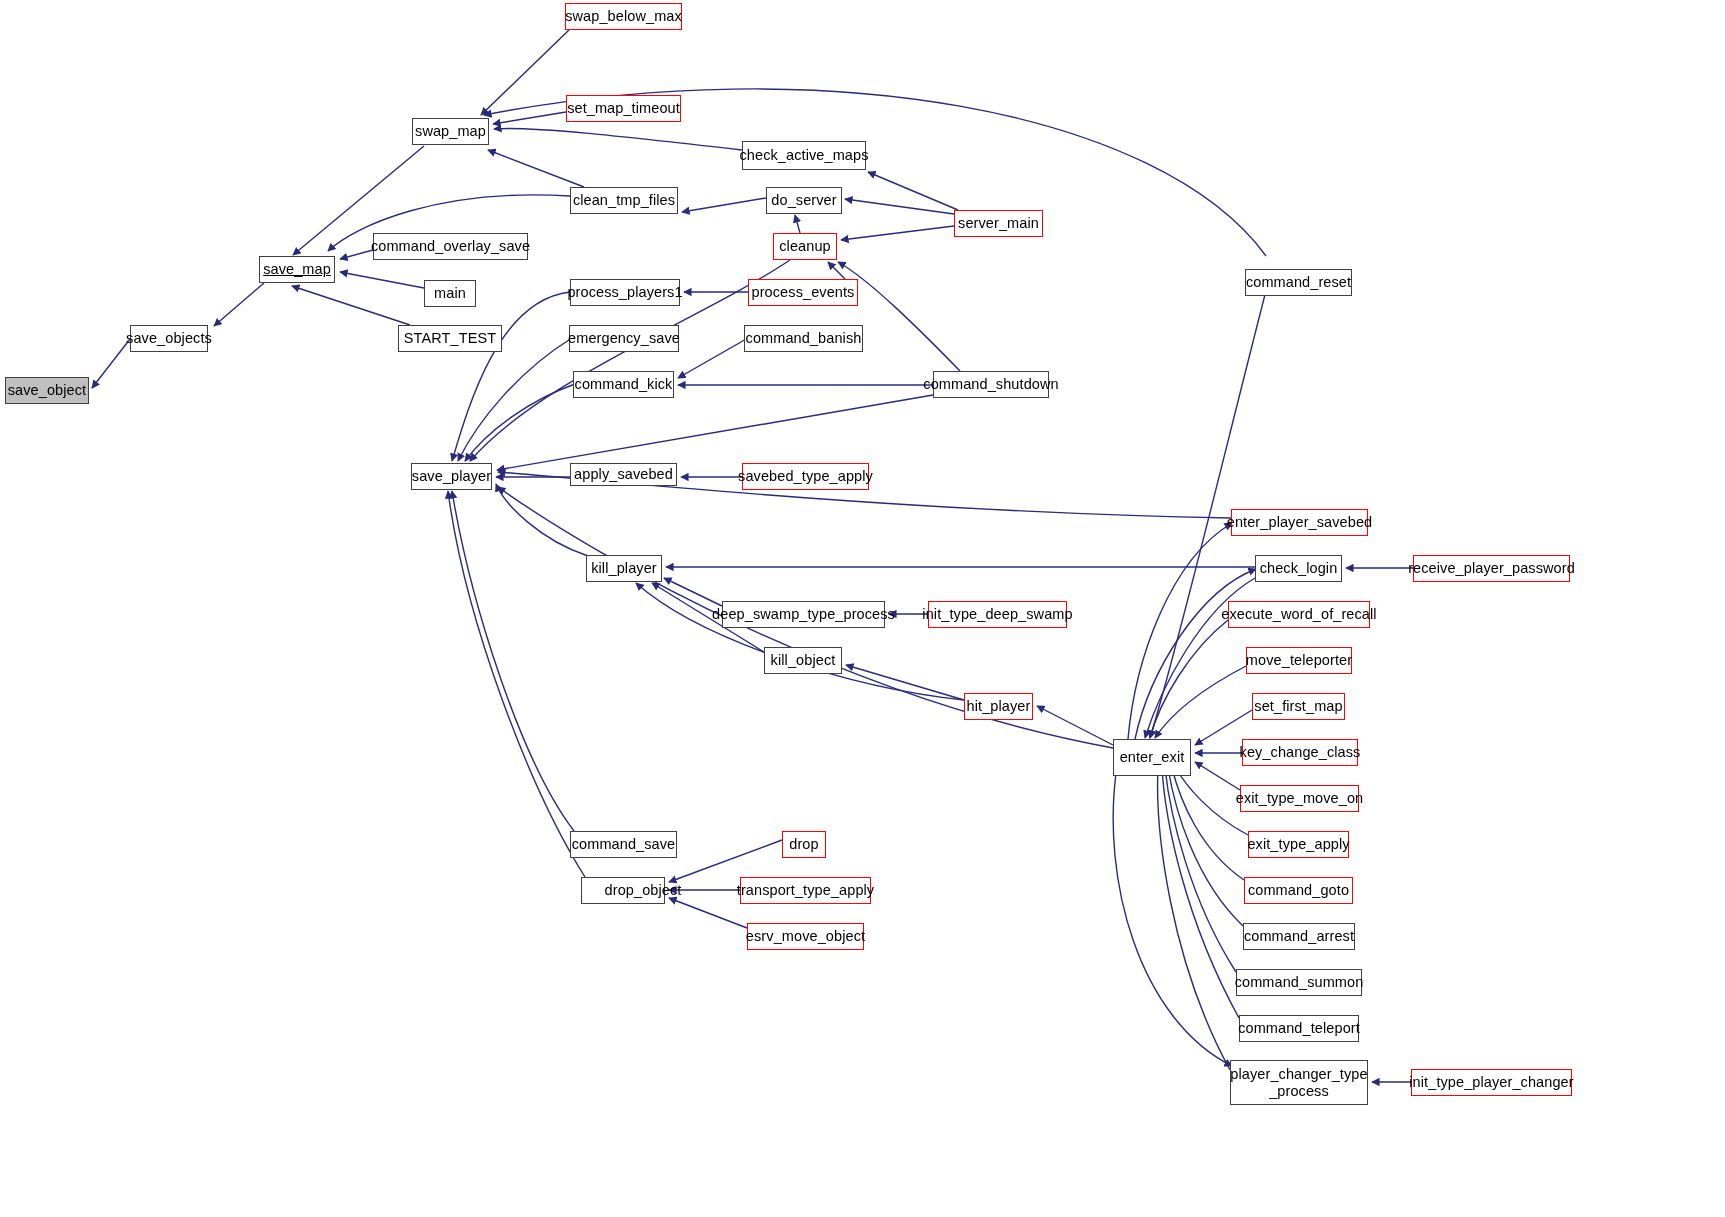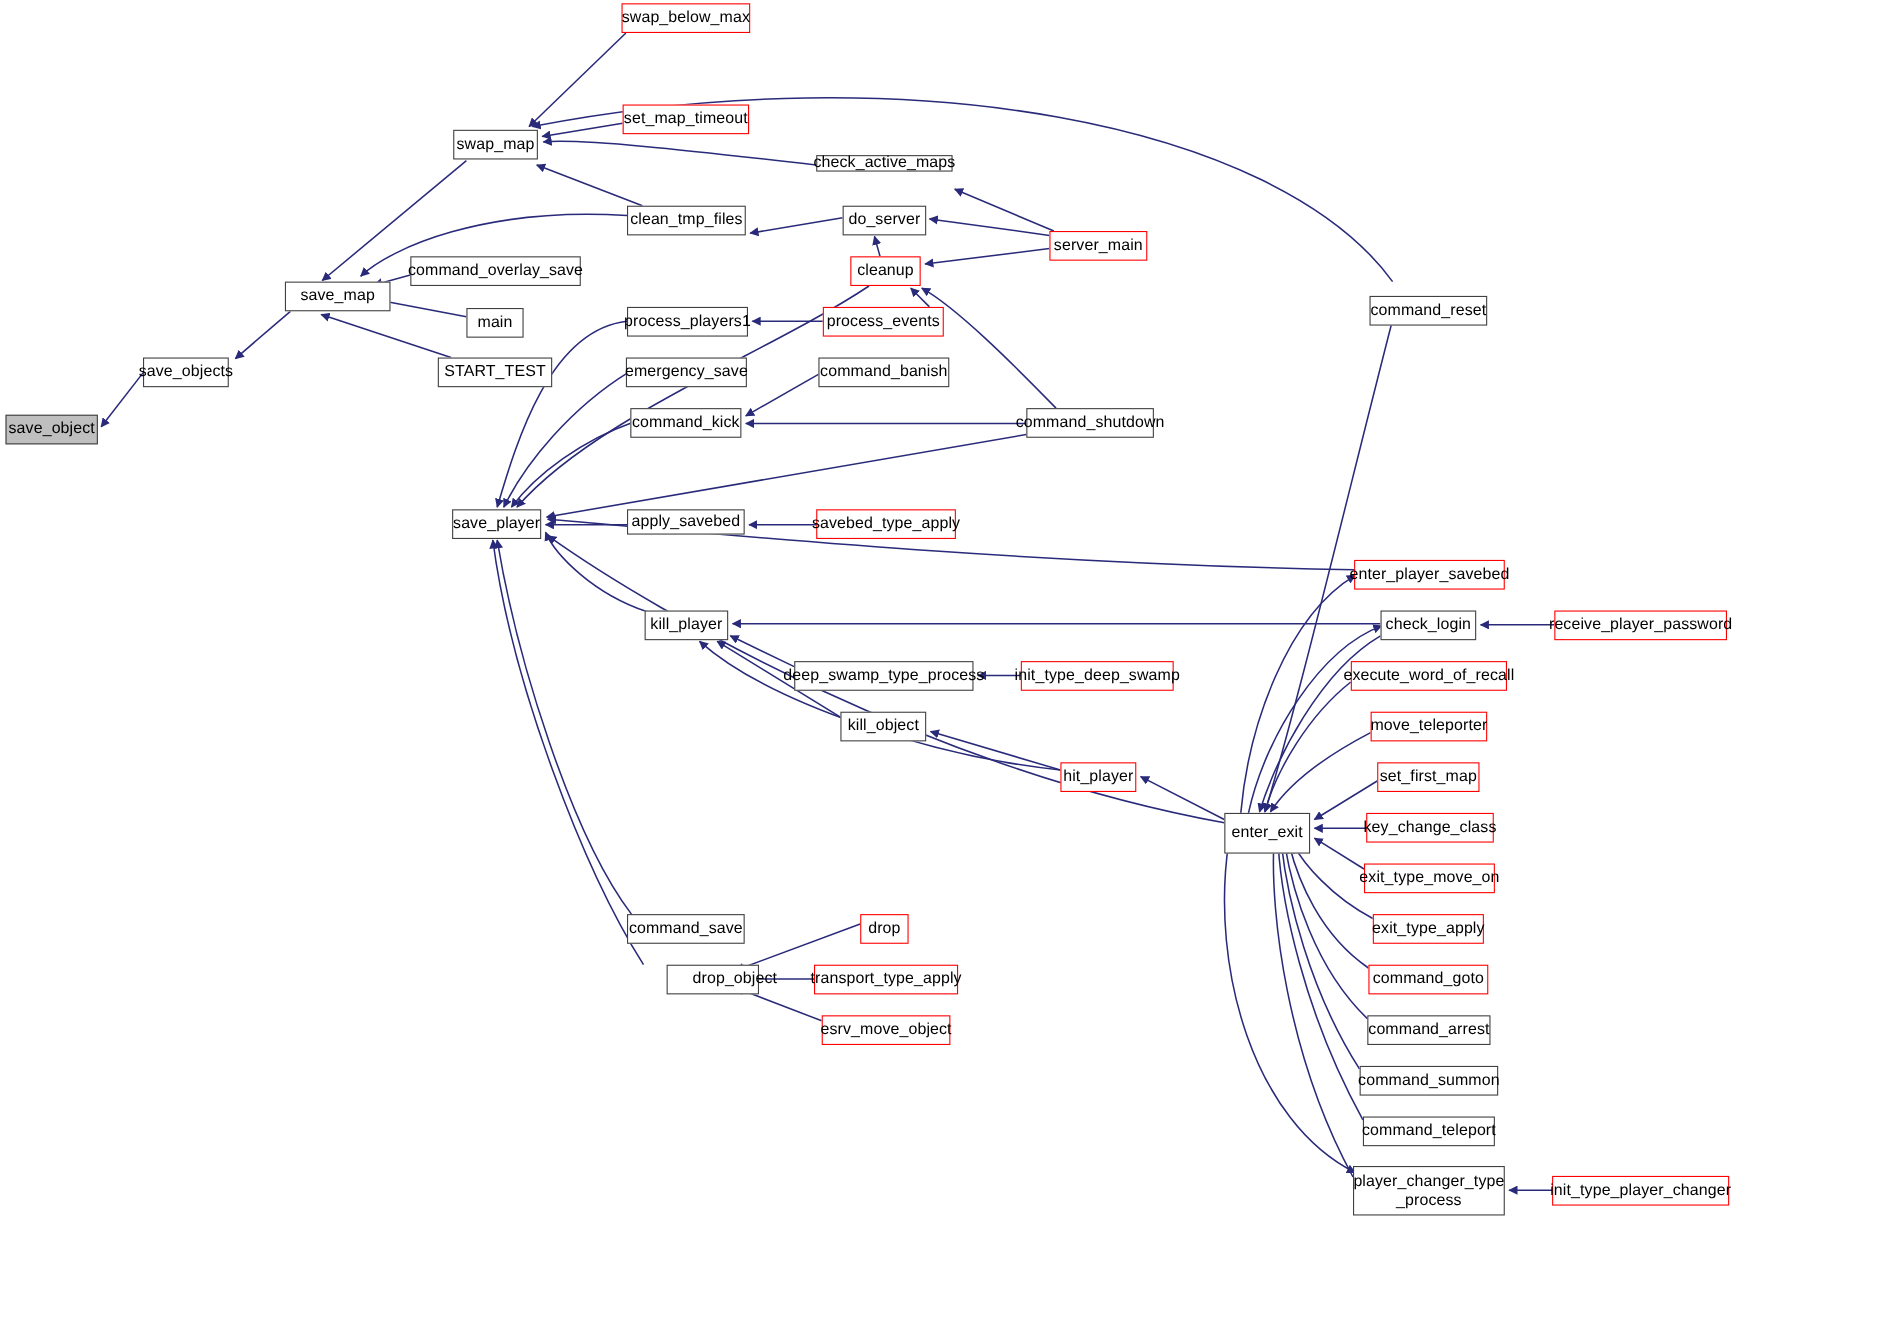--- a/index.html
+++ b/index.html
@@ -121,25 +121,25 @@
         <path d="M585,877 C530,790 465,620 448,491" marker-end="url(#arrow)"></path>
         <path d="M782,840 L669,882" marker-end="url(#arrow)"></path>
         <path d="M740,890 L669,890" marker-end="url(#arrow)"></path>
         <path d="M747,928 L669,898" marker-end="url(#arrow)"></path>
         <path d="M1268,283 C1230,430 1180,640 1150,738" marker-end="url(#arrow)"></path>
       </g>
   </svg>
   <div id="node-layer">
       <div class="node current" style="left: 5px; top: 377px; width: 84px; height: 27px;"><span class="node-label">save_object</span></div>
       <div class="node" style="left: 130px; top: 325px; width: 78px; height: 27px; text-align: center;"><span class="node-label">save_objects</span></div>
-      <div class="node" style="left: 259px; top: 256px; width: 96px; height: 27px;"><span class="node-label">save_map</span></div>
+      <div class="node" style="left: 259px; top: 256px; width: 76px; height: 27px; text-decoration: underline;"><span class="node-label">save_map</span></div>
       <div class="node" style="left: 412px; top: 118px; width: 77px; height: 27px;"><span class="node-label">swap_map</span></div>
       <div class="node red" style="left: 565px; top: 3px; width: 117px; height: 27px;"><span class="node-label">swap_below_max</span></div>
       <div class="node red" style="left: 566px; top: 95px; width: 115px; height: 27px;"><span class="node-label">set_map_timeout</span></div>
-      <div class="node" style="left: 742px; top: 141px; width: 124px; height: 15px;"><span class="node-label">check_active_maps</span></div>
+      <div class="node" style="left: 742px; top: 141px; width: 124px; height: 29px;"><span class="node-label">check_active_maps</span></div>
       <div class="node" style="left: 570px; top: 187px; width: 108px; height: 27px;"><span class="node-label">clean_tmp_files</span></div>
       <div class="node" style="left: 373px; top: 233px; width: 155px; height: 27px;"><span class="node-label">command_overlay_save</span></div>
       <div class="node" style="left: 424px; top: 280px; width: 52px; height: 27px;"><span class="node-label">main</span></div>
       <div class="node" style="left: 398px; top: 325px; width: 104px; height: 27px;"><span class="node-label">START_TEST</span></div>
       <div class="node" style="left: 766px; top: 187px; width: 76px; height: 27px;"><span class="node-label">do_server</span></div>
       <div class="node red" style="left: 773px; top: 233px; width: 64px; height: 27px;"><span class="node-label">cleanup</span></div>
       <div class="node red" style="left: 954px; top: 210px; width: 89px; height: 27px;"><span class="node-label">server_main</span></div>
       <div class="node" style="left: 570px; top: 279px; width: 110px; height: 27px;"><span class="node-label">process_players1</span></div>
       <div class="node red" style="left: 748px; top: 279px; width: 110px; height: 27px;"><span class="node-label">process_events</span></div>
       <div class="node" style="left: 569px; top: 325px; width: 110px; height: 27px;"><span class="node-label">emergency_save</span></div>
@@ -167,17 +167,17 @@
       <div class="node red" style="left: 1248px; top: 831px; width: 101px; height: 27px;"><span class="node-label">exit_type_apply</span></div>
       <div class="node red" style="left: 1244px; top: 877px; width: 109px; height: 27px;"><span class="node-label">command_goto</span></div>
       <div class="node" style="left: 1243px; top: 923px; width: 112px; height: 27px;"><span class="node-label">command_arrest</span></div>
       <div class="node" style="left: 1236px; top: 969px; width: 126px; height: 27px;"><span class="node-label">command_summon</span></div>
       <div class="node" style="left: 1239px; top: 1015px; width: 120px; height: 27px;"><span class="node-label">command_teleport</span></div>
       <div class="node" style="left: 1230px; top: 1060px; width: 138px; height: 45px;"><span class="node-label">player_changer_type
 _process</span></div>
       <div class="node red" style="left: 1411px; top: 1069px; width: 161px; height: 27px;"><span class="node-label">init_type_player_changer</span></div>
       <div class="node" style="left: 570px; top: 831px; width: 107px; height: 27px;"><span class="node-label">command_save</span></div>
       <div class="node red" style="left: 782px; top: 831px; width: 44px; height: 27px;"><span class="node-label">drop</span></div>
-      <div class="node" style="left: 606px; top: 877px; width: 84px; height: 27px; padding-left: 40px;"><span class="node-label">drop_object</span></div>
+      <div class="node" style="left: 581px; top: 877px; width: 84px; height: 27px; padding-left: 40px;"><span class="node-label">drop_object</span></div>
       <div class="node red" style="left: 740px; top: 877px; width: 131px; height: 27px;"><span class="node-label">transport_type_apply</span></div>
       <div class="node red" style="left: 747px; top: 923px; width: 117px; height: 27px;"><span class="node-label">esrv_move_object</span></div>
     </div>
 </div>
 
 </body></html>

